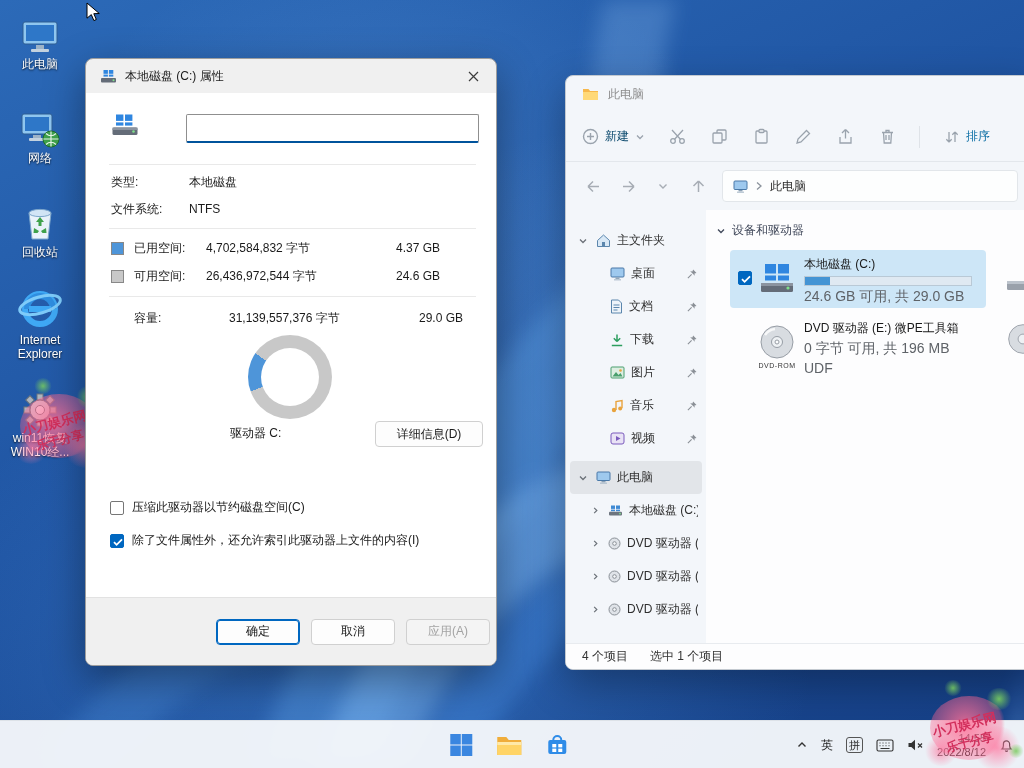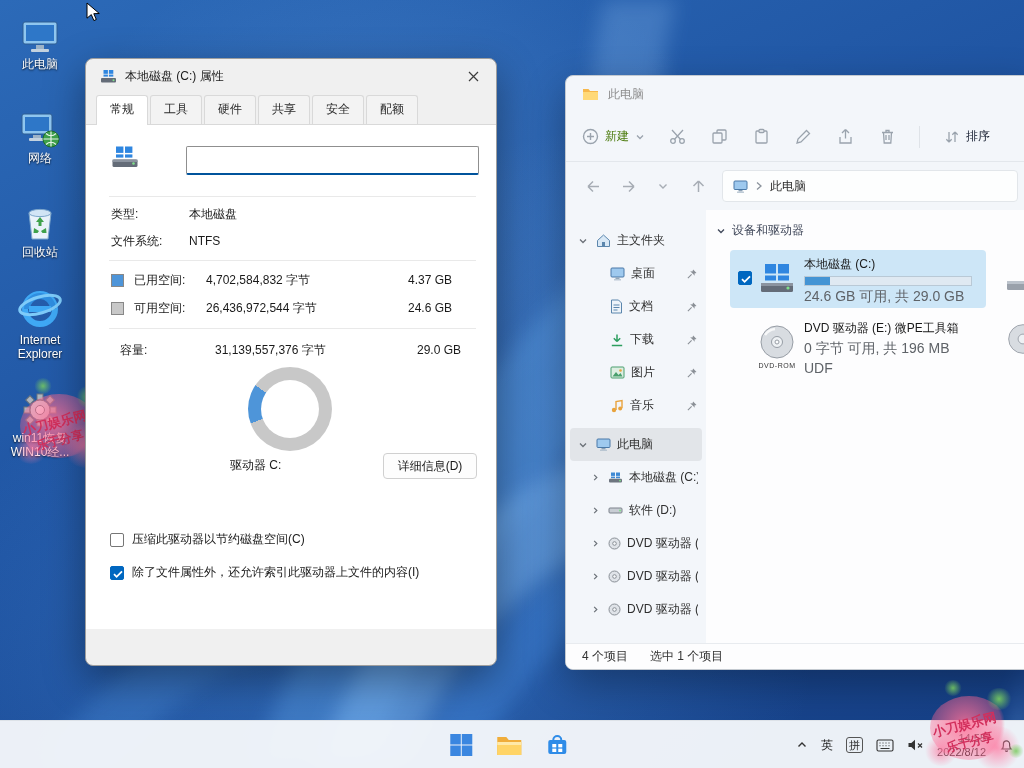--- a/index.html
+++ b/index.html
@@ -48,44 +48,44 @@
 .sep{position:absolute;left:23px;right:20px;height:1px;background:#e9e9e9}
 .vol-icon{position:absolute;left:25px;top:20px}
 .vol-input{position:absolute;left:100px;top:21px;width:293px;height:29px;border:1px solid #8f8f8f;border-bottom:2px solid #00539c;
  border-radius:2px;padding:0 8px;font-size:12px;font-family:inherit;background:#fff;outline:none}
 .inf-row{position:absolute;left:25px;right:20px;height:18px;display:flex;align-items:center}
 .inf-row .l{width:78px;color:#1a1a1a}
 .space-row{position:absolute;left:25px;width:412px;height:16px;display:flex;align-items:center}
 .swatch{width:13px;height:13px;border:1px solid #888;flex:0 0 auto}
 .space-row .l{width:72px;margin-left:10px}
 .space-row .b{width:190px;text-align:left}
-.space-row .s{width:68px;text-align:center}
+.space-row .s{width:68px;text-align:left}
 .cap-row .b{margin-left:23px}
 .donut{position:absolute;left:162px;top:242px;width:84px;height:84px;border-radius:50%}
 .donut::after{content:"";position:absolute;inset:13px;background:#fff;border-radius:50%}
 .drive-lbl{position:absolute;left:144px;top:332px;width:120px;color:#1a1a1a}
 .btn{height:26px;background:#fdfdfd;border:1px solid #d0d0d0;border-radius:4px;font-size:12px;font-family:inherit;cursor:pointer;color:#1a1a1a}
-.btn-details{position:absolute;left:297px;top:328px;width:94px}
+.btn-details{position:absolute;left:289px;top:328px;width:108px}
 .chk-row{position:absolute;left:24px;display:flex;align-items:center;gap:8px}
 .chk{width:14px;height:14px;border:1px solid #767676;border-radius:2px;background:#fff;flex:0 0 auto;position:relative}
 .chk.checked{background:#0067c0;border-color:#0067c0}
 .dlg-footer{flex:1;display:flex;align-items:center;justify-content:flex-end;gap:11px;padding-right:6px;background:#f0f0f0;border-top:1px solid #e2e2e2}
 .dlg-footer .btn{width:84px}
 .btn.primary{border:1px solid #0067c0;box-shadow:inset 0 0 0 1px #0067c0}
 .btn.disabled{color:#a3a3a3;background:#f4f4f4;cursor:default}
 
 
 .explorer{position:absolute;left:565px;top:75px;width:470px;height:595px;background:#f3f6fa;border:1px solid #c3c9d0;
  border-radius:8px 0 0 8px;box-shadow:0 14px 40px rgba(0,0,0,.30);z-index:10;display:flex;flex-direction:column;overflow:hidden}
 .ex-title{flex:0 0 36px;display:flex;align-items:center;gap:9px;padding-left:16px;color:#8b8b8b}
 .ex-toolbar{flex:0 0 50px;display:flex;align-items:center;padding:0 16px;gap:22px;border-bottom:1px solid #e3e7ec}
-.tb-new{display:flex;align-items:center;gap:6px;color:#4d7c0f}
+.tb-new{display:flex;align-items:center;gap:6px;color:#0c4a6e}
 .tb-ico{width:20px;height:20px;display:flex;align-items:center;justify-content:center;cursor:pointer}
 .tb-sep{width:1px;height:22px;background:#dfe3e8}
-.tb-sort{display:flex;align-items:center;gap:6px;color:#0f172a;margin-left:2px}
+.tb-sort{display:flex;align-items:center;gap:6px;color:#0369a1;margin-left:2px}
 .ex-nav{flex:0 0 48px;display:flex;align-items:center;gap:13px;padding:0 16px}
 .nav-ico{width:22px;height:22px;display:flex;align-items:center;justify-content:center;cursor:pointer}
 .addr{flex:1;height:32px;background:#fdfefe;border:1px solid #e2e6ea;border-radius:4px;display:flex;align-items:center;gap:7px;padding:0 10px;color:#2b2b2b}
 .ex-body{flex:1;display:flex;min-height:0}
 .ex-side{flex:0 0 140px;padding:14px 4px 0 4px;overflow:hidden}
 .side-item{height:33px;display:flex;align-items:center;gap:6px;border-radius:4px;padding-right:4px;cursor:pointer;white-space:nowrap;color:#2f2f2f}
 .side-item .slbl{overflow:hidden;text-overflow:clip}
 .side-item .chev{width:14px;display:flex;justify-content:center;flex:0 0 auto}
 .lvl0{padding-left:6px}
 .lvl1{padding-left:40px}
@@ -415,20 +415,35 @@
             </svg>
           </span>
         <span class="slbl">音乐</span>
         <span class="pin">
             <svg width="12" height="12" viewBox="0 0 16 16">
               <path d="M9.5 2 L14 6.5 L11.2 7.4 L11.8 10.4 L5.6 4.2 L8.6 4.8 Z" fill="#8a8f96"></path>
               <line x1="2.5" y1="13.5" x2="7.5" y2="8.5" stroke="#8a8f96" stroke-width="1.5"></line>
             </svg>
           </span>
       </div>
+      <div class="side-item lvl1">
+        <span>
+            <svg width="15" height="13" viewBox="0 0 15 13">
+              <rect x="1" y="1" width="13" height="11" rx="2" fill="#e8e2f5" stroke="#7b5bbd"></rect>
+              <path d="M6 4 l4.5 2.5 L6 9 Z" fill="#7b5bbd"></path>
+            </svg>
+          </span>
+        <span class="slbl">视频</span>
+        <span class="pin">
+            <svg width="12" height="12" viewBox="0 0 16 16">
+              <path d="M9.5 2 L14 6.5 L11.2 7.4 L11.8 10.4 L5.6 4.2 L8.6 4.8 Z" fill="#8a8f96"></path>
+              <line x1="2.5" y1="13.5" x2="7.5" y2="8.5" stroke="#8a8f96" stroke-width="1.5"></line>
+            </svg>
+          </span>
+      </div>
       <div class="side-gap"></div>
       <div class="side-item lvl0 selected">
         <span class="chev">
             <svg width="10" height="10" viewBox="0 0 10 10" fill="none" stroke="#6b7178" stroke-width="1.3">
               <path d="M2 3.5 l3 3 3 -3"></path>
             </svg>
           </span>
         <span>
             <svg width="15" height="13" viewBox="0 0 15 13">
               <rect x="1" y="1" width="13" height="8.5" rx="1" fill="#9ec9ee" stroke="#4a79a8"></rect>
@@ -450,34 +465,20 @@
                 <rect x="3" y="0.5" width="4" height="3.4"></rect>
                 <rect x="8" y="0.5" width="4" height="3.4"></rect>
                 <rect x="3" y="4.6" width="4" height="1.6"></rect>
                 <rect x="8" y="4.6" width="4" height="1.6"></rect>
               </g>
               <rect x="1" y="6.8" width="13" height="3.6" rx="1" fill="#6d757f"></rect>
               <circle cx="12" cy="8.6" r=".9" fill="#7fe08a"></circle>
             </svg>
           </span>
         <span class="slbl">本地磁盘 (C:)</span>
-      </div>
-      <div class="side-item lvl2">
-        <span class="chev">
-            <svg width="9" height="9" viewBox="0 0 10 10" fill="none" stroke="#6b7178" stroke-width="1.3">
-              <path d="M3.5 2 l3 3 -3 3"></path>
-            </svg>
-          </span>
-        <span>
-            <svg width="15" height="11" viewBox="0 0 15 11">
-              <rect x="1" y="3" width="13" height="5" rx="1" fill="#c8cdd4" stroke="#7c838c"></rect>
-              <circle cx="12" cy="5.5" r="1" fill="#7fe08a"></circle>
-            </svg>
-          </span>
-        <span class="slbl">软件 (D:)</span>
       </div>
       <div class="side-item lvl2">
         <span class="chev">
             <svg width="9" height="9" viewBox="0 0 10 10" fill="none" stroke="#6b7178" stroke-width="1.3">
               <path d="M3.5 2 l3 3 -3 3"></path>
             </svg>
           </span>
         <span>
             <svg width="13" height="13" viewBox="0 0 13 13">
               <circle cx="6.5" cy="6.5" r="5.5" fill="#dfe3e8" stroke="#8a9097"></circle>
@@ -607,28 +608,20 @@
         </svg>
     </span>
     <span class="t">本地磁盘 (C:) 属性</span>
     <span class="dlg-close">
       <svg width="11" height="11" viewBox="0 0 11 11" stroke="#3c3c3c" stroke-width="1.2">
           <path d="M1 1 L10 10 M10 1 L1 10"></path>
         </svg>
     </span>
   </div>
 
-  <div class="tabstrip">
-    <div class="tab active">常规</div>
-    <div class="tab">工具</div>
-    <div class="tab">硬件</div>
-    <div class="tab">共享</div>
-    <div class="tab">安全</div>
-    <div class="tab">配额</div>
-  </div>
 
   <div class="dlg-page">
     <span class="vol-icon">
       <svg width="28" height="24" viewBox="0 0 28 24">
           <g fill="#2f86e0">
             <rect x="5" y="1.5" width="7.4" height="6.4"></rect>
             <rect x="14" y="1.5" width="7.4" height="6.4"></rect>
             <rect x="5" y="9.4" width="7.4" height="3.2"></rect>
             <rect x="14" y="9.4" width="7.4" height="3.2"></rect>
           </g>
@@ -661,21 +654,21 @@
     <div class="space-row" style="top:175px">
       <span class="swatch" style="background: rgb(200, 200, 200);"></span>
       <span class="l">可用空间:</span>
       <span class="b">26,436,972,544 字节</span>
       <span class="s">24.6 GB</span>
     </div>
 
     <div class="sep" style="top:203px"></div>
 
     <div class="space-row cap-row" style="top:217px">
-      <span class="l" style="margin-left:9px">容量:</span>
+      <span class="l" style="margin-left:23px">容量:</span>
       <span class="b">31,139,557,376 字节</span>
       <span class="s">29.0 GB</span>
     </div>
 
     <div class="donut" style="background: conic-gradient(from 250deg, rgb(78, 149, 217) 0deg, rgb(78, 149, 217) 54.36deg, rgb(200, 200, 200) 54.36deg, rgb(200, 200, 200) 360deg);"></div>
     <div class="drive-lbl">驱动器 C:</div>
     <button class="btn btn-details">详细信息(D)</button>
 
     <div class="chk-row" style="top:406px">
       <span class="chk"></span>
@@ -684,20 +677,25 @@
     <div class="chk-row" style="top:439px">
       <span class="chk checked">
           <svg width="14" height="14" viewBox="0 0 14 14" fill="none" stroke="#fff" stroke-width="1.8">
             <path d="M3 7.2 l2.6 2.6 L11 4.4"></path>
           </svg>
         </span>
       <span>除了文件属性外，还允许索引此驱动器上文件的内容(I)</span>
     </div>
   </div>
 
+  <div class="dlg-footer">
+    <button class="btn primary">确定</button>
+    <button class="btn">取消</button>
+    <button class="btn disabled">应用(A)</button>
+  </div>
 </div>
 
 <div class="taskbar">
   <div class="tb-center">
     <div class="tb-app">
       <svg width="24" height="24" viewBox="0 0 24 24">
           <g fill="#3a86e0">
             <rect x="1" y="1" width="10.5" height="10.5"></rect>
             <rect x="12.5" y="1" width="10.5" height="10.5"></rect>
             <rect x="1" y="12.5" width="10.5" height="10.5"></rect>

